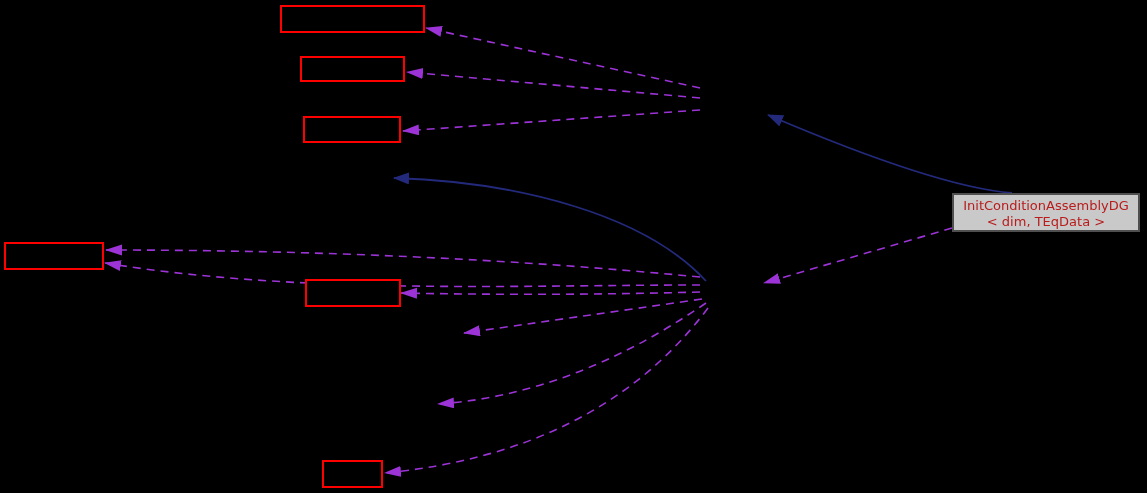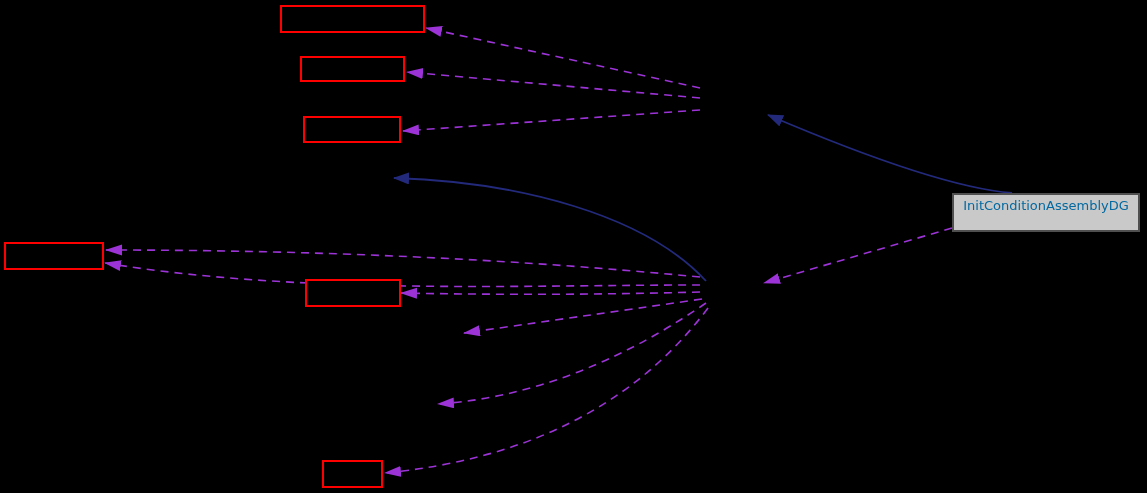--- a/index.html
+++ b/index.html
@@ -68,17 +68,18 @@
     <g id="nodes-layer">
         <rect x="281" y="6" width="143" height="26" fill="#000000" stroke="#ff0000" stroke-width="2"></rect>
         <rect x="301" y="57" width="103" height="24" fill="#000000" stroke="#ff0000" stroke-width="2"></rect>
         <rect x="304" y="117" width="96" height="25" fill="#000000" stroke="#ff0000" stroke-width="2"></rect>
         <rect x="5" y="243" width="98" height="26" fill="#000000" stroke="#ff0000" stroke-width="2"></rect>
         <rect x="306" y="280" width="94" height="26" fill="#000000" stroke="#ff0000" stroke-width="2"></rect>
         <rect x="323" y="461" width="59" height="26" fill="#000000" stroke="#ff0000" stroke-width="2"></rect>
       </g>
   </svg>
 
-  <div class="main-node" id="main-node" style="left: 952px; top: 193px; width: 188px; height: 39px; background: rgb(201, 201, 201); border-color: rgb(79, 79, 79); color: #0369a1;">
+  <div class="main-node" id="main-node" style="left: 952px; top: 193px; width: 188px; height: 39px; background: rgb(201, 201, 201); border-color: rgb(79, 79, 79); color: #b91c1c;">
     <span>InitConditionAssemblyDG</span>
+    <span>&lt; dim, TEqData &gt;</span>
   </div>
 
 </div>
 
 </body></html>

